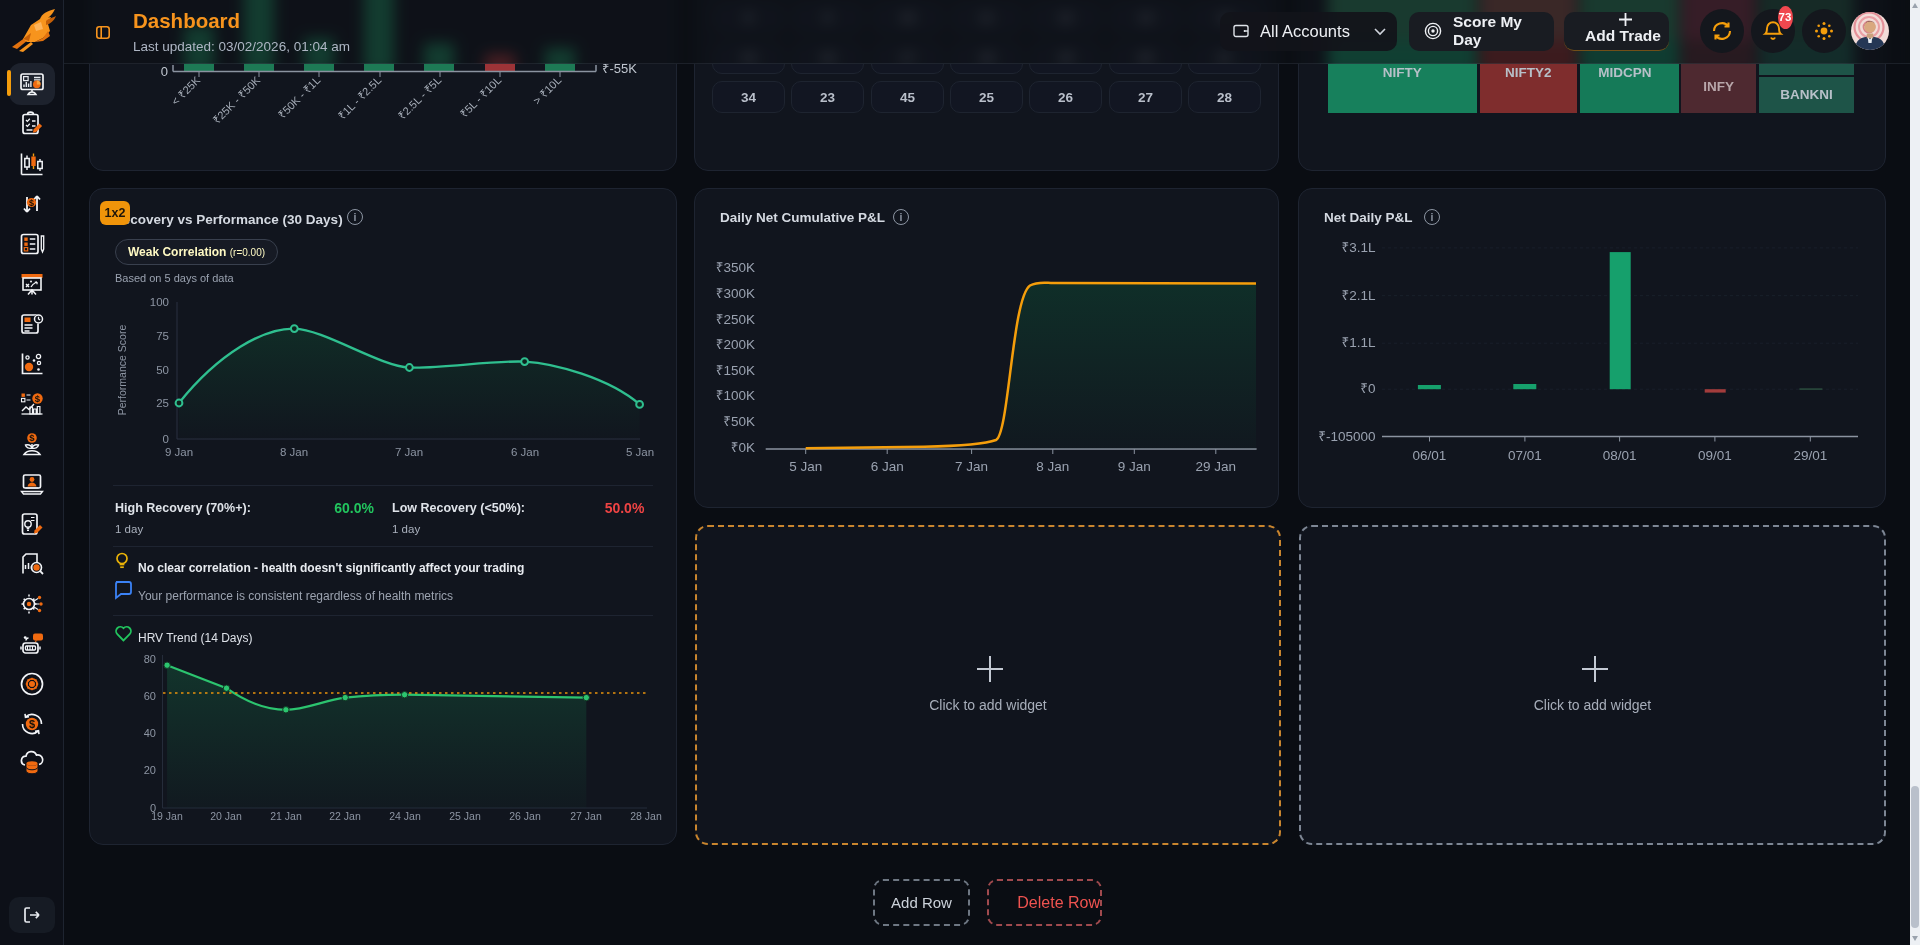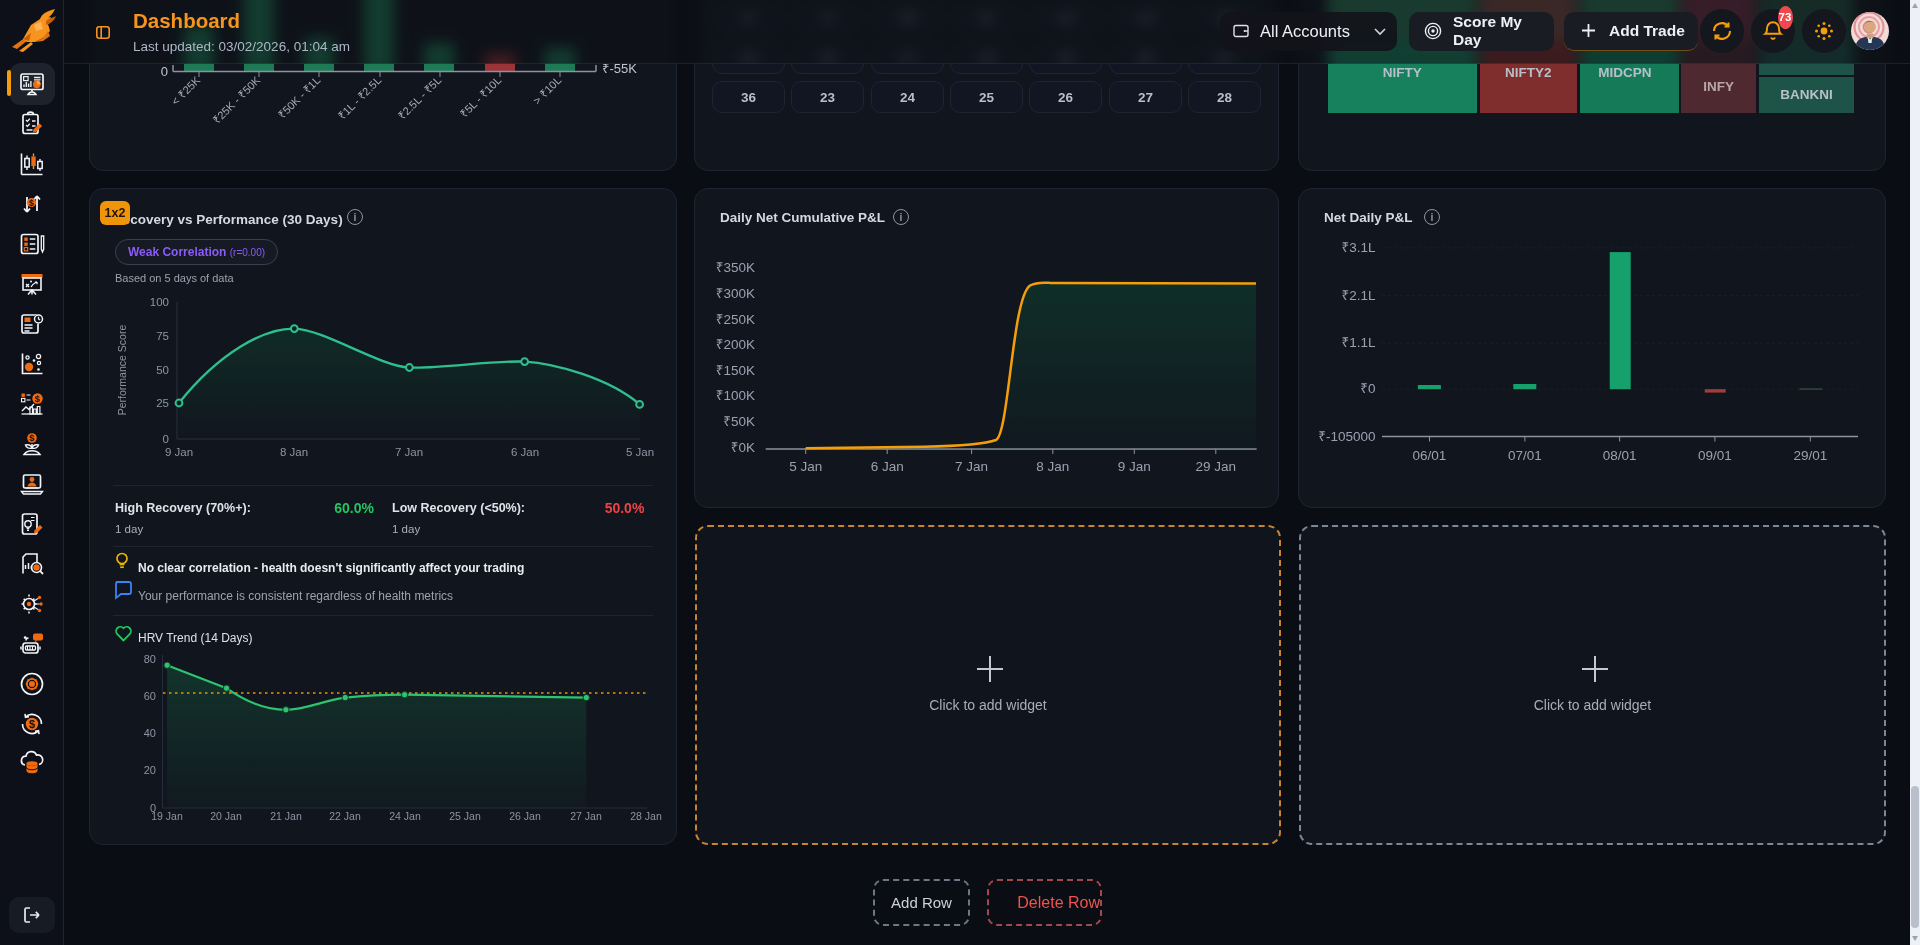--- a/index.html
+++ b/index.html
@@ -68,23 +68,23 @@
         <div class="cell" style="left:335px;top:151px;">12</div>
         <div class="cell" style="left:415px;top:151px;">13</div>
         <div class="cell" style="left:494px;top:151px;">14</div>
       <div class="cell" style="left:18px;top:191px;">15</div>
         <div class="cell" style="left:97px;top:191px;">16</div>
         <div class="cell" style="left:177px;top:191px;">17</div>
         <div class="cell" style="left:256px;top:191px;">18</div>
         <div class="cell" style="left:335px;top:191px;">19</div>
         <div class="cell" style="left:415px;top:191px;">20</div>
         <div class="cell" style="left:494px;top:191px;">21</div>
-      <div class="cell" style="left:18px;top:230px;">36</div>
+      <div class="cell" style="left:18px;top:230px;">34</div>
         <div class="cell" style="left:97px;top:230px;">23</div>
-        <div class="cell" style="left:177px;top:230px;">24</div>
+        <div class="cell" style="left:177px;top:230px;">45</div>
         <div class="cell" style="left:256px;top:230px;">25</div>
         <div class="cell" style="left:335px;top:230px;">26</div>
         <div class="cell" style="left:415px;top:230px;">27</div>
         <div class="cell" style="left:494px;top:230px;">28</div>
     </div>
 
     <div class="widget" style="left:1298px;top:-149px;width:588px;height:320px;"></div>
     <div class="abs" style="left:1298px;top:-149px;width:588px;height:320px;overflow:hidden;border-radius:14px;">
       <div class="abs" style="left:29.7px;top:60px;width:149.3px;height:120px;background:#16a06f;"></div>
       <div class="abs" style="left:181.6px;top:60px;width:97.5px;height:120px;background:#a43434;"></div>
@@ -101,21 +101,21 @@
       <div class="tmlabel" style="left:181.6px;top:214px;width:97.5px;">NIFTY2</div>
       <div class="tmlabel" style="left:282.4px;top:214px;width:89px;">MIDCPN</div>
       <div class="tmlabel" style="left:383.4px;top:228px;width:74.5px;color:#b9a7ab;">INFY</div>
       <div class="tmlabel" style="left:460.5px;top:236px;width:95.8px;">BANKNI</div>
     </div>
 
     <div class="widget" style="left:89px;top:188px;width:588px;height:657px;"></div>
     <div class="abs" style="left:89px;top:188px;width:588px;height:657px;">
       <div class="wtitle" style="left:24px;top:24px;">Recovery vs Performance (30 Days)</div>
       <div class="winfo" style="left:258px;top:21px;">i</div>
-      <div class="abs" style="left:26px;top:51px;width:163px;height:26px;border:1px solid #39404e;border-radius:13px;background:#161a24;color:#8b5cf6;font-size:12px;font-weight:bold;text-align:center;line-height:24px;">Weak Correlation <span style="font-weight:normal;font-size:10px;">(r=0.00)</span></div>
+      <div class="abs" style="left:26px;top:51px;width:163px;height:26px;border:1px solid #39404e;border-radius:13px;background:#161a24;color:#fef9c3;font-size:12px;font-weight:bold;text-align:center;line-height:24px;">Weak Correlation <span style="font-weight:normal;font-size:10px;">(r=0.00)</span></div>
       <div class="abs" style="left:26px;top:84px;font-size:11px;color:#9aa2b0;">Based on 5 days of data</div>
       <div class="abs" style="left:24px;top:297px;width:540px;height:1px;background:#1e2431;"></div>
       <div class="abs" style="left:26px;top:313px;font-size:12.5px;font-weight:bold;color:#dfe3e9;">High Recovery (70%+):</div>
       <div class="abs" style="left:230px;top:312px;width:55px;text-align:right;font-size:14px;font-weight:bold;color:#22c55e;">60.0%</div>
       <div class="abs" style="left:26px;top:335px;font-size:11.5px;color:#aab1bd;">1 day</div>
       <div class="abs" style="left:303px;top:313px;font-size:12.5px;font-weight:bold;color:#dfe3e9;">Low Recovery (&lt;50%):</div>
       <div class="abs" style="left:508px;top:312px;width:55px;text-align:center;font-size:14px;font-weight:bold;color:#ef4444;">50.0%</div>
       <div class="abs" style="left:303px;top:335px;font-size:11.5px;color:#aab1bd;">1 day</div>
       <div class="abs" style="left:24px;top:358px;width:540px;height:1px;background:#1e2431;"></div>
       <div class="abs" style="left:49px;top:373px;font-size:12px;font-weight:bold;color:#e8ebf0;">No clear correlation - health doesn't significantly affect your trading</div>
@@ -361,21 +361,21 @@
         </svg>
     </div>
     <div class="btn" style="left:1345px;top:11.5px;width:145px;background:#191c22;font-weight:bold;">
       <svg style="position:static;margin-left:15px;" width="18" height="18" viewBox="0 0 18 18">
         <circle cx="9" cy="9" r="7.6" fill="none" stroke="#eef0f4" stroke-width="1.4"></circle>
         <circle cx="9" cy="9" r="4.6" fill="none" stroke="#eef0f4" stroke-width="1.4"></circle>
         <circle cx="9" cy="9" r="1.7" fill="#eef0f4"></circle>
       </svg>
       <span style="margin-left:11px;font-size:15.5px;">Score My Day</span>
     </div>
-    <div class="btn" style="left:1500px;top:11.5px;width:134px;background:#191c22;font-weight:bold;border-bottom:1px solid rgba(245,158,11,0.4);">
+    <div class="btn" style="left:1500px;top:11.5px;width:105px;background:#191c22;font-weight:bold;border-bottom:1px solid rgba(245,158,11,0.4);flex-direction:column;">
       <svg style="position:static;margin-left:17px;" width="15" height="15" viewBox="0 0 15 15">
           <path d="M7.5,1 V14 M1,7.5 H14" stroke="#eef0f4" stroke-width="1.8"></path>
         </svg>
       <span style="margin-left:13px;font-size:15.5px;">Add Trade</span>
     </div>
 
     <div class="circ" style="left:1636px;"></div>
     <svg class="abs" style="left:1646px;top:19px;" width="24" height="24" viewBox="0 0 24 24">
       <path d="M4,12 a8,8 0 0 1 14.5,-4.5 M18.5,3.5 v4 h-4" fill="none" stroke="#f59e0b" stroke-width="2.1"></path>
       <path d="M20,12 a8,8 0 0 1 -14.5,4.5 M5.5,20.5 v-4 h4" fill="none" stroke="#f59e0b" stroke-width="2.1"></path>

